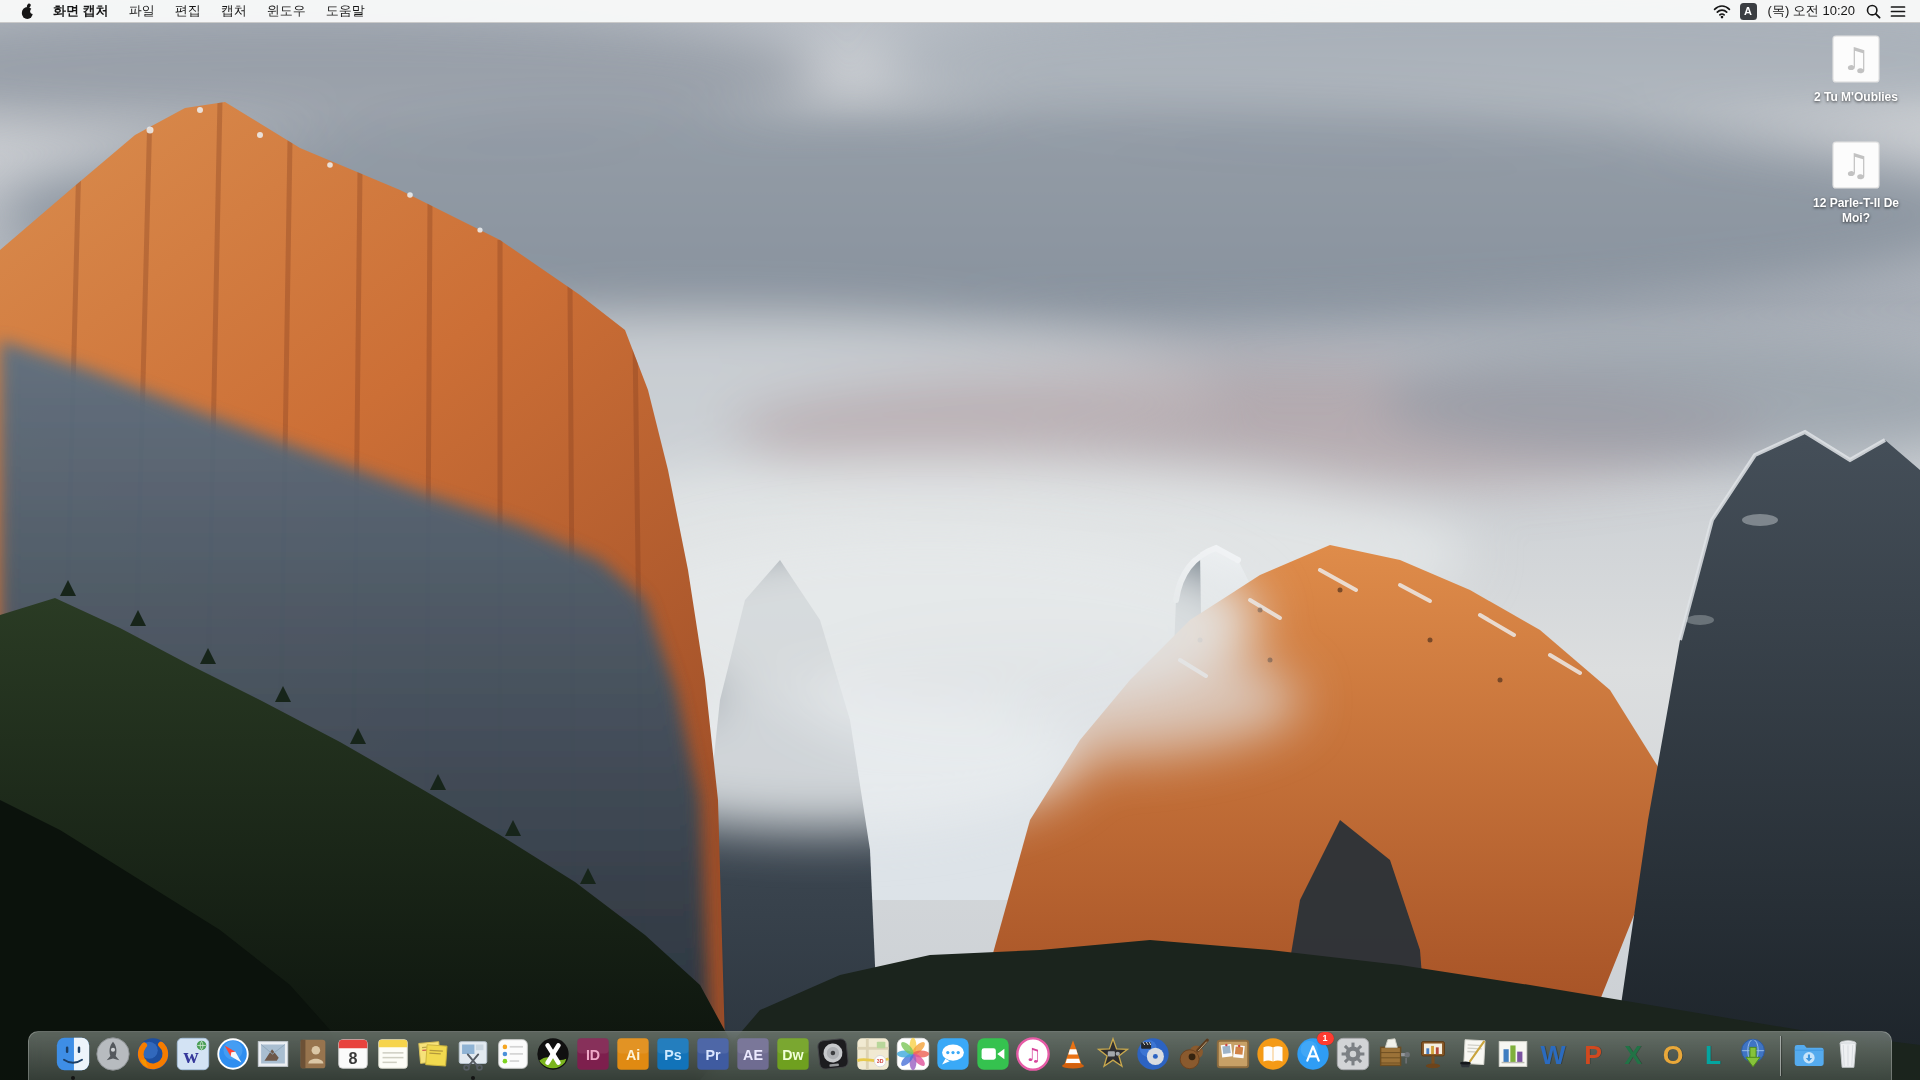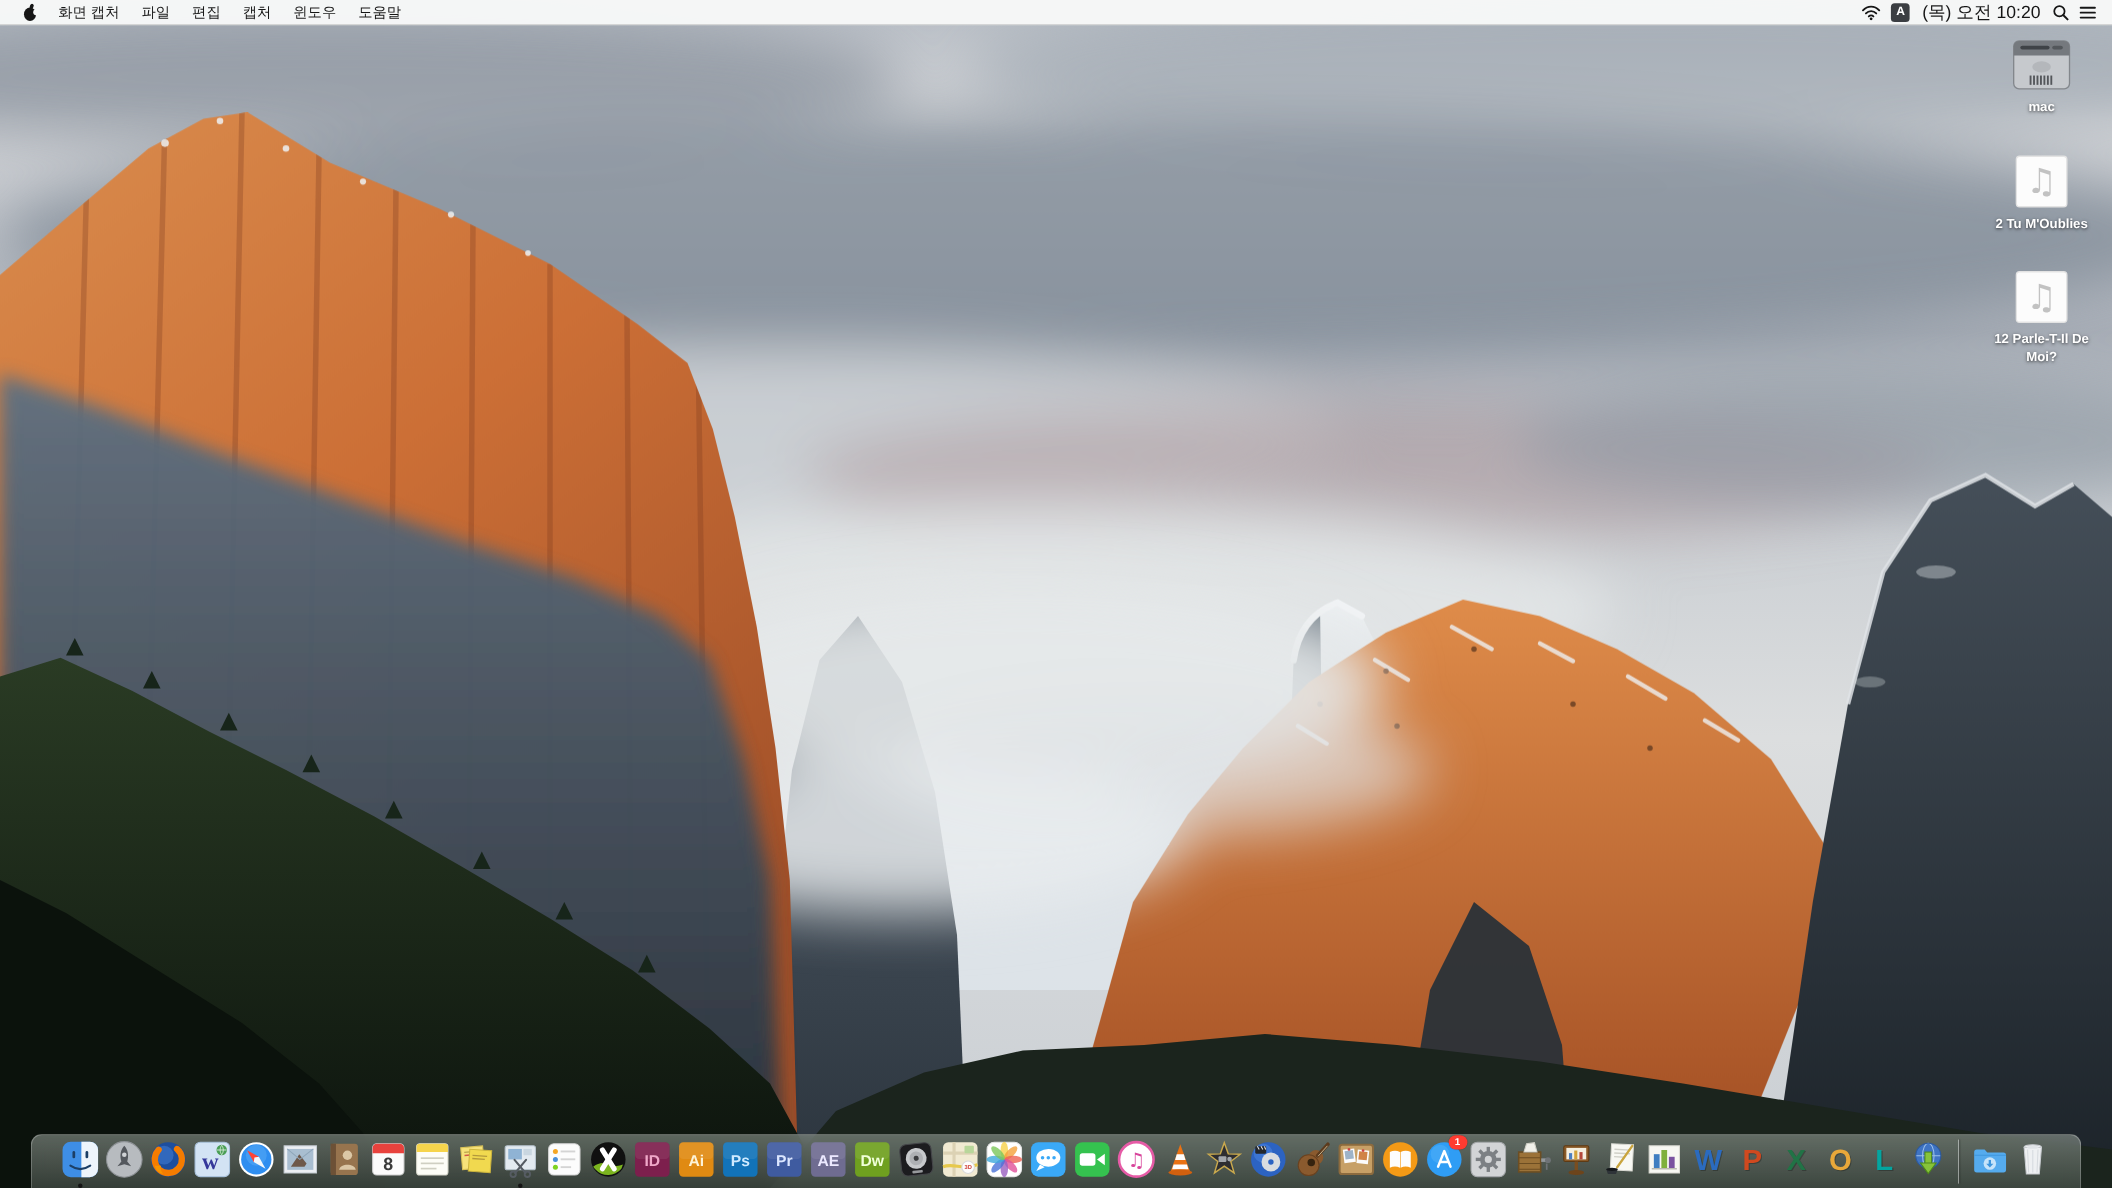--- a/index.html
+++ b/index.html
@@ -6,26 +6,26 @@
   body{width:1920px;height:1080px;overflow:hidden;position:relative;
        font-family:"Liberation Sans",sans-serif;background:#9aa4ad}
   #wallpaper{position:absolute;inset:0;z-index:0}
   #wallpaper svg{width:100%;height:100%;display:block}
 
   
   #menubar{position:absolute;top:0;left:0;right:0;height:22px;z-index:20;
     background:rgba(247,248,248,.97);border-bottom:1px solid rgba(0,0,0,.18);
     display:flex;align-items:center;padding:0 10px;font-size:13px;color:#161616}
   .menu-item{padding:0 10px;line-height:22px;white-space:nowrap}
-  .app-name{font-weight:normal}
+  .app-name{font-weight:bold}
   #apple-wrap{padding:0 8px 0 10px;display:flex;align-items:center}
   #menu-right{margin-left:auto;display:flex;align-items:center;gap:9px;padding-right:4px}
   #input-badge{width:17px;height:17px;border-radius:3.5px;background:#3b3e42;color:#fff;
     font-size:11px;font-weight:bold;display:flex;align-items:center;justify-content:center}
-  #clock{font-size:16px;padding:0 2px;white-space:nowrap}
+  #clock{font-size:13px;padding:0 2px;white-space:nowrap}
   .mb-icon{display:flex;align-items:center}
 
   
   #desktop-icons{position:absolute;top:30px;right:6px;width:116px;z-index:5;
     display:flex;flex-direction:column;align-items:center}
   .desk-icon{display:flex;flex-direction:column;align-items:center;margin-bottom:30px;width:116px}
   .desk-art svg{width:58px;height:58px;display:block}
   .desk-label{margin-top:2px;font-size:12px;font-weight:bold;color:#fff;text-align:center;
     line-height:1.3;text-shadow:0 1px 3px rgba(0,0,0,.7)}
 
@@ -224,40 +224,20 @@
         </g>
       </svg>
     </span>
   </span>
 </div>
 
 <div id="desktop-icons">
     <div class="desk-icon">
       <span class="desk-art">
         <svg viewBox="0 0 48 48">
-          <rect x="3" y="6" width="42" height="36" rx="4" fill="#c6c9cd"></rect>
-          <rect x="3" y="6" width="42" height="36" rx="4" fill="none" stroke="#83878c"></rect>
-          <path d="M3 10a4 4 0 0 1 4-4h34a4 4 0 0 1 4 4v7H3z" fill="#75797e"></path>
-          <rect x="8" y="9.5" width="22" height="3" rx="1.5" fill="#3f4347"></rect>
-          <rect x="32" y="9.5" width="8" height="3" rx="1.5" fill="#53575b"></rect>
-          <ellipse cx="24" cy="25.5" rx="7" ry="4.2" fill="#b4b7bb"></ellipse>
-          <rect x="15" y="32" width="1.4" height="7" fill="#54575b"></rect>
-          <rect x="17.6" y="32" width="1.4" height="7" fill="#54575b"></rect>
-          <rect x="20.2" y="32" width="1.4" height="7" fill="#54575b"></rect>
-          <rect x="22.8" y="32" width="1.4" height="7" fill="#54575b"></rect>
-          <rect x="25.4" y="32" width="1.4" height="7" fill="#54575b"></rect>
-          <rect x="28" y="32" width="1.4" height="7" fill="#54575b"></rect>
-          <rect x="30.6" y="32" width="1.4" height="7" fill="#54575b"></rect>
-        </svg>
-      </span>
-      <span class="desk-label">mac</span>
-    </div>
-    <div class="desk-icon">
-      <span class="desk-art">
-        <svg viewBox="0 0 48 48">
           <rect x="5" y="5" width="38" height="38" rx="2.5" fill="#fcfcfc"></rect>
           <rect x="5" y="5" width="38" height="38" rx="2.5" fill="none" stroke="#e3e3e3"></rect>
           <text x="24" y="33" font-size="26" fill="#c2c2c2" text-anchor="middle" font-family="DejaVu Sans,sans-serif">♫</text>
         </svg>
       </span>
       <span class="desk-label">2 Tu M'Oublies</span>
     </div>
     <div class="desk-icon">
       <span class="desk-art">
         <svg viewBox="0 0 48 48">

